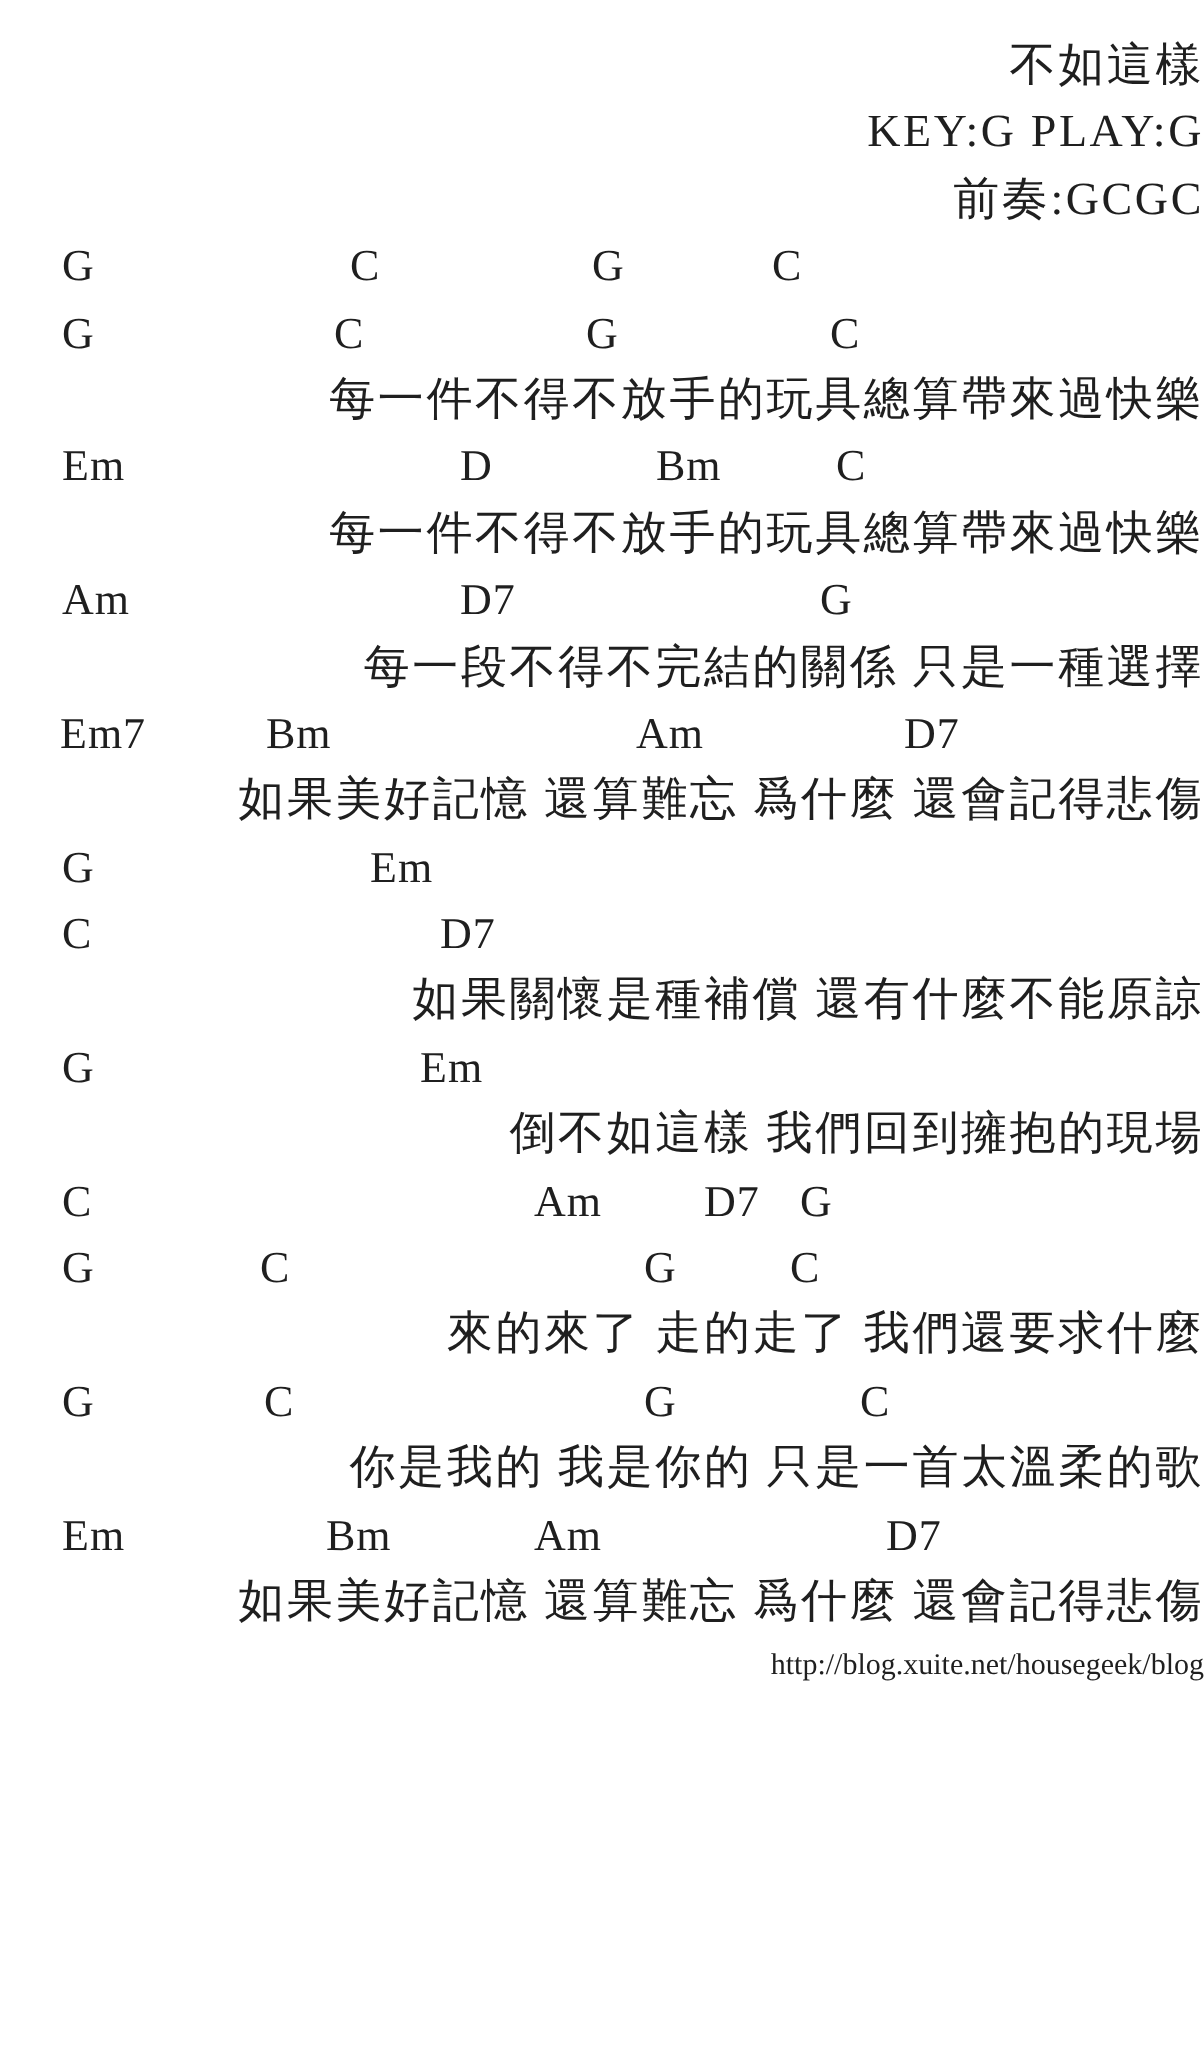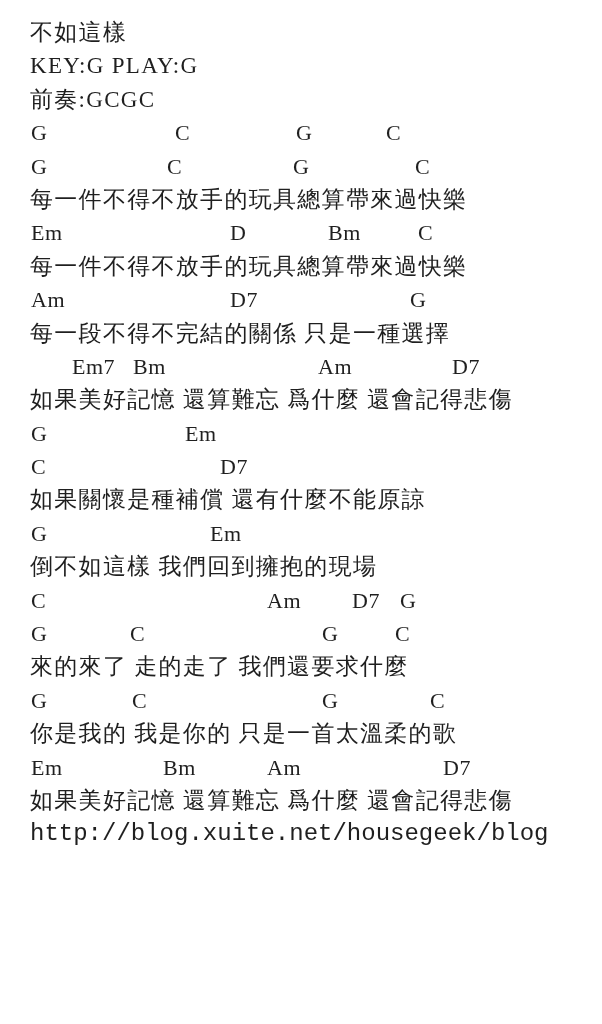--- a/index.html
+++ b/index.html
@@ -17,34 +17,34 @@
     box-sizing: border-box;
     padding-top: 16px;
     overflow: hidden;
   }
   .line {
     position: relative;
     height: 33.4px;
     line-height: 33.4px;
     font-size: 23px;
     white-space: pre;
+    text-align: right;
   }
   .line.text,
   .line.lyric,
   .line.url {
     padding-left: 30px;
   }
   .line.lyric,
   .line.text {
     letter-spacing: 1.3px;
   }
   .line.url {
-    font-size: 24px;
+    font-size: 15px;
     letter-spacing: 0;
-    font-family: Liberation Mono, monospace;
   }
   .chord {
     position: absolute;
     top: 0;
     font-size: 22px;
     letter-spacing: 0.5px;
   }
 </style>
 </head>
 <body>
@@ -54,21 +54,21 @@
       <div class="line text">不如這樣</div>
       <div class="line text">KEY:G PLAY:G</div>
       <div class="line text">前奏:GCGC</div>
       <div class="line chords"><span class="chord" style="left: 31px;">G</span><span class="chord" style="left: 175px;">C</span><span class="chord" style="left: 296px;">G</span><span class="chord" style="left: 386px;">C</span></div>
       <div class="line chords"><span class="chord" style="left: 31px;">G</span><span class="chord" style="left: 167px;">C</span><span class="chord" style="left: 293px;">G</span><span class="chord" style="left: 415px;">C</span></div>
       <div class="line lyric">每一件不得不放手的玩具總算帶來過快樂</div>
       <div class="line chords"><span class="chord" style="left: 31px;">Em</span><span class="chord" style="left: 230px;">D</span><span class="chord" style="left: 328px;">Bm</span><span class="chord" style="left: 418px;">C</span></div>
       <div class="line lyric">每一件不得不放手的玩具總算帶來過快樂</div>
       <div class="line chords"><span class="chord" style="left: 31px;">Am</span><span class="chord" style="left: 230px;">D7</span><span class="chord" style="left: 410px;">G</span></div>
       <div class="line lyric">每一段不得不完結的關係 只是一種選擇</div>
-      <div class="line chords"><span class="chord" style="left: 30px; margin-left: 42px;">Em7</span><span class="chord" style="left: 133px;">Bm</span><span class="chord" style="left: 318px;">Am</span><span class="chord" style="left: 452px;">D7</span></div>
+      <div class="line chords"><span class="chord" style="left: 30px;">Em7</span><span class="chord" style="left: 133px;">Bm</span><span class="chord" style="left: 318px;">Am</span><span class="chord" style="left: 452px;">D7</span></div>
       <div class="line lyric">如果美好記憶 還算難忘 爲什麼 還會記得悲傷</div>
       <div class="line chords"><span class="chord" style="left: 31px;">G</span><span class="chord" style="left: 185px;">Em</span></div>
       <div class="line chords"><span class="chord" style="left: 31px;">C</span><span class="chord" style="left: 220px;">D7</span></div>
       <div class="line lyric">如果關懷是種補償 還有什麼不能原諒</div>
       <div class="line chords"><span class="chord" style="left: 31px;">G</span><span class="chord" style="left: 210px;">Em</span></div>
       <div class="line lyric">倒不如這樣 我們回到擁抱的現場</div>
       <div class="line chords"><span class="chord" style="left: 31px;">C</span><span class="chord" style="left: 267px;">Am</span><span class="chord" style="left: 352px;">D7</span><span class="chord" style="left: 400px;">G</span></div>
       <div class="line chords"><span class="chord" style="left: 31px;">G</span><span class="chord" style="left: 130px;">C</span><span class="chord" style="left: 322px;">G</span><span class="chord" style="left: 395px;">C</span></div>
       <div class="line lyric">來的來了 走的走了 我們還要求什麼</div>
       <div class="line chords"><span class="chord" style="left: 31px;">G</span><span class="chord" style="left: 132px;">C</span><span class="chord" style="left: 322px;">G</span><span class="chord" style="left: 430px;">C</span></div>

